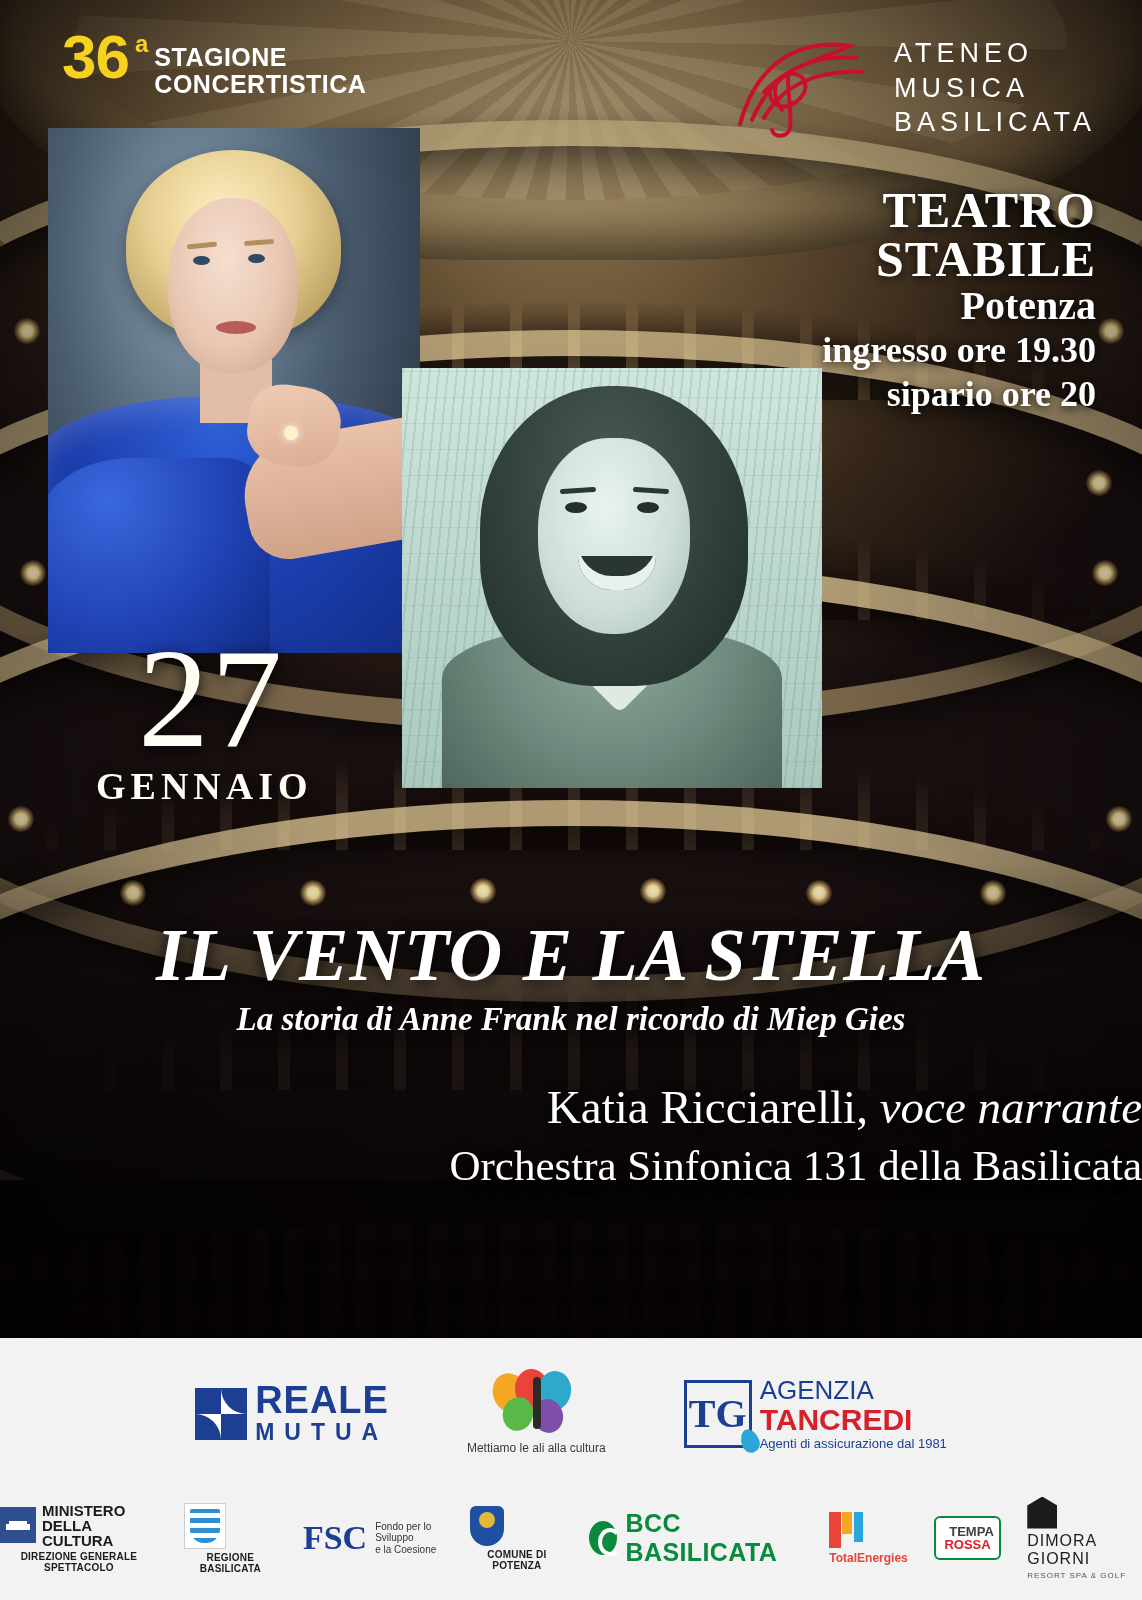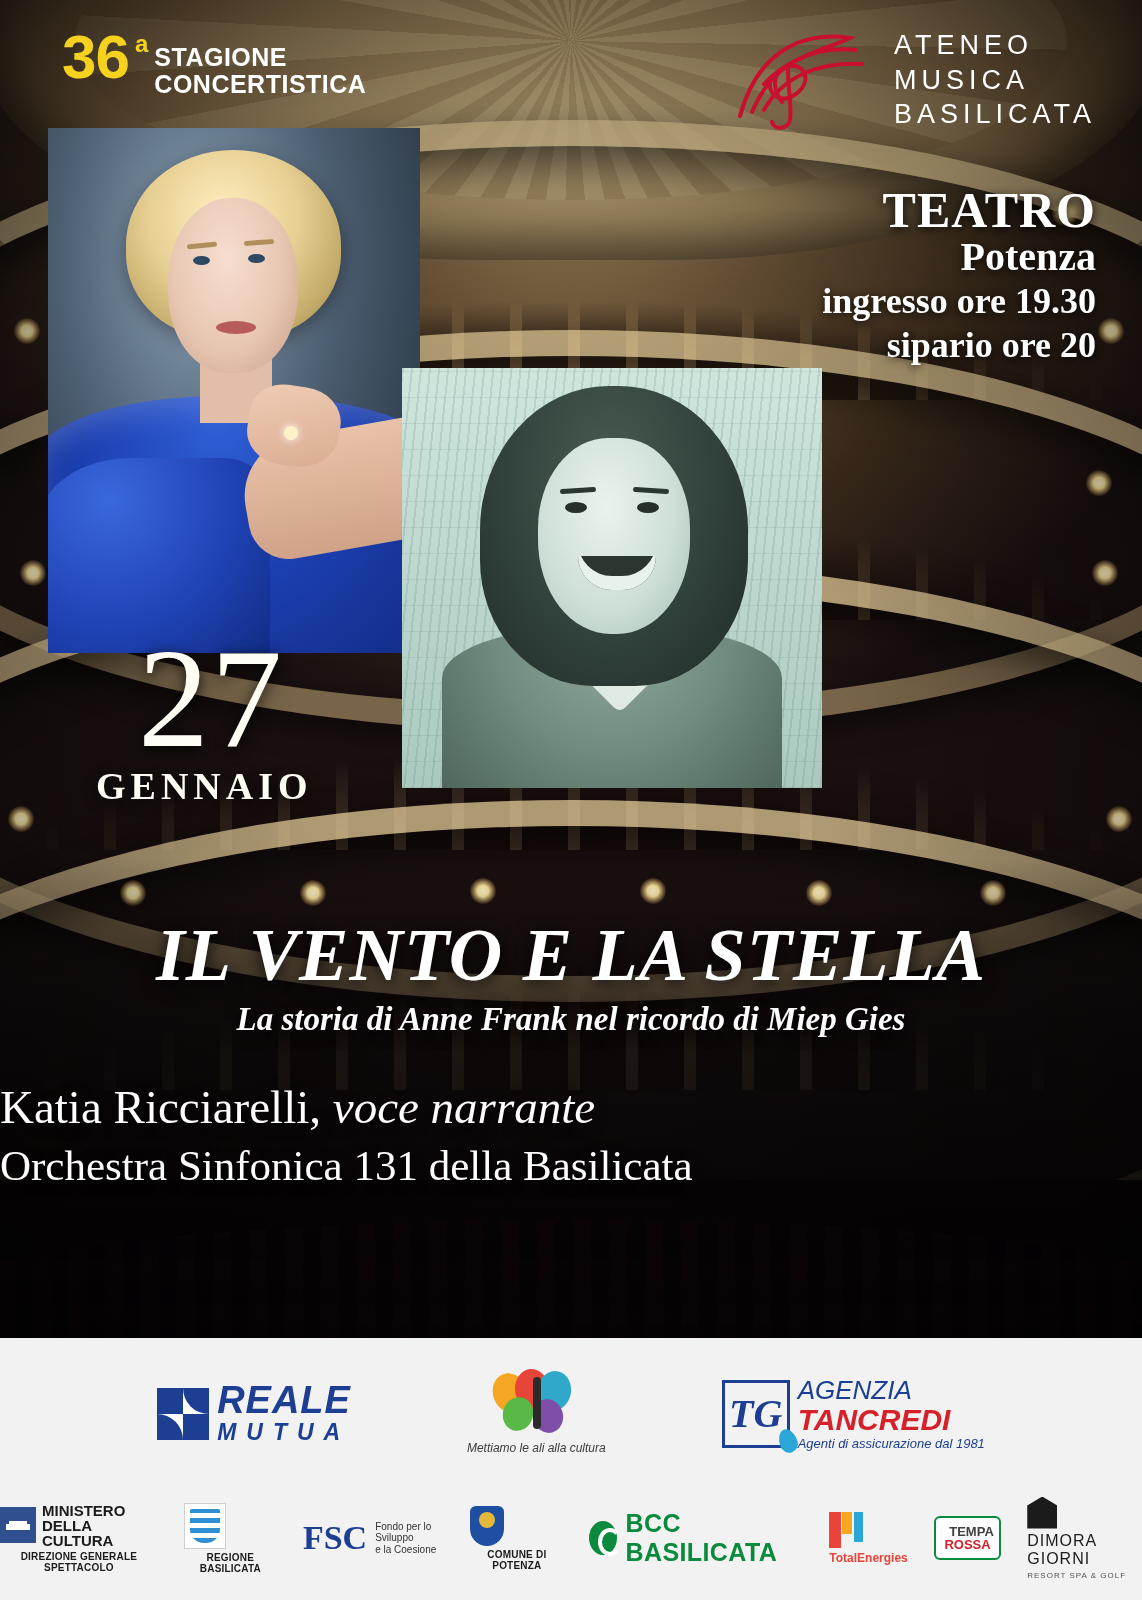--- a/index.html
+++ b/index.html
@@ -158,21 +158,21 @@
     font-weight: bold;
     font-size: 25px;
     line-height: 1.08;
     letter-spacing: .5px;
   }
 
   
   .amb-logo {
     position: absolute;
     right: 46px;
-    top: 24px;
+    top: 32px;
     display: flex;
     align-items: flex-start;
     gap: 14px;
     z-index: 6;
   }
   .amb-mark {
     width: 150px;
     height: 110px;
     position: relative;
   }
@@ -374,21 +374,21 @@
     font-size: 33px;
     font-style: italic;
     font-weight: bold;
     margin-top: 8px;
   }
   .performers {
     position: absolute;
     left: 0; right: 0;
     top: 1078px;
     z-index: 6;
-    text-align: left;
+    text-align: right;
     color: #ffffff;
     font-family: "Liberation Serif", serif;
     text-shadow: 0 3px 14px rgba(0,0,0,.9);
   }
   .perf-1 { font-size: 47px; line-height: 1.25; }
   .perf-1 em { font-style: italic; }
   .perf-2 { font-size: 43px; line-height: 1.35; }
   .perf-3 { font-size: 43px; line-height: 1.35; }
   .perf-3 em { font-style: italic; }
 
@@ -397,24 +397,23 @@
     position: absolute;
     left: 0; right: 0; bottom: 0;
     height: 262px;
     background: #f2f2f2;
     z-index: 7;
   }
   .sp-row-top {
     display: flex;
     align-items: center;
     justify-content: center;
-    gap: 116px;
+    gap: 78px;
     height: 140px;
     padding-top: 6px;
-    font-style: italic;
   }
   .sp-row-bot {
     display: flex;
     align-items: center;
     justify-content: center;
     gap: 26px;
     height: 108px;
   }
   .sp { display: flex; align-items: center; gap: 8px; }
 
@@ -586,20 +585,21 @@
     <div class="a-face"></div>
     <div class="a-brow l"></div>
     <div class="a-brow r"></div>
     <div class="a-eye l"></div>
     <div class="a-eye r"></div>
     <div class="a-smile"></div>
   </div>
 
   <div class="venue">
     <div class="l1">TEATRO</div>
+    <div class="l2">STABILE</div>
     <div class="l3">Potenza</div>
     <div class="l4">ingresso ore 19.30</div>
     <div class="l5">sipario ore 20</div>
   </div>
 
   <div class="date-block">
     <div class="date-day">27</div>
     <div class="date-month">GENNAIO</div>
   </div>
 

